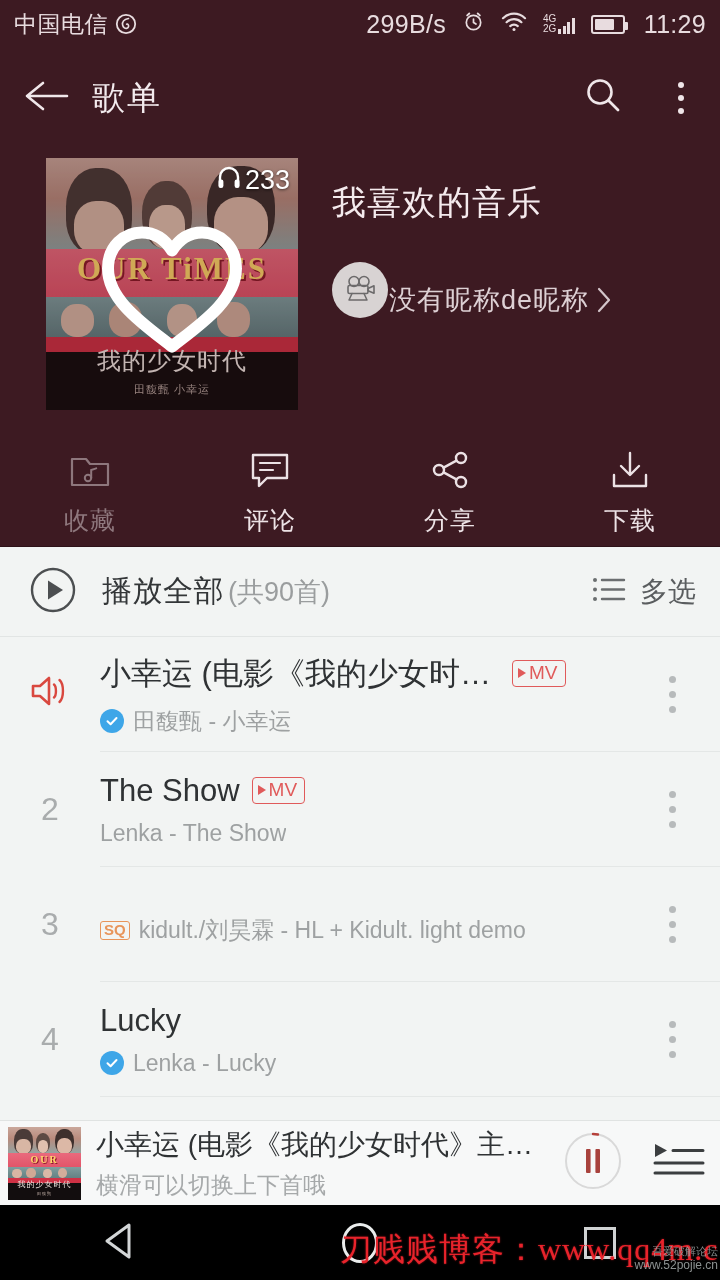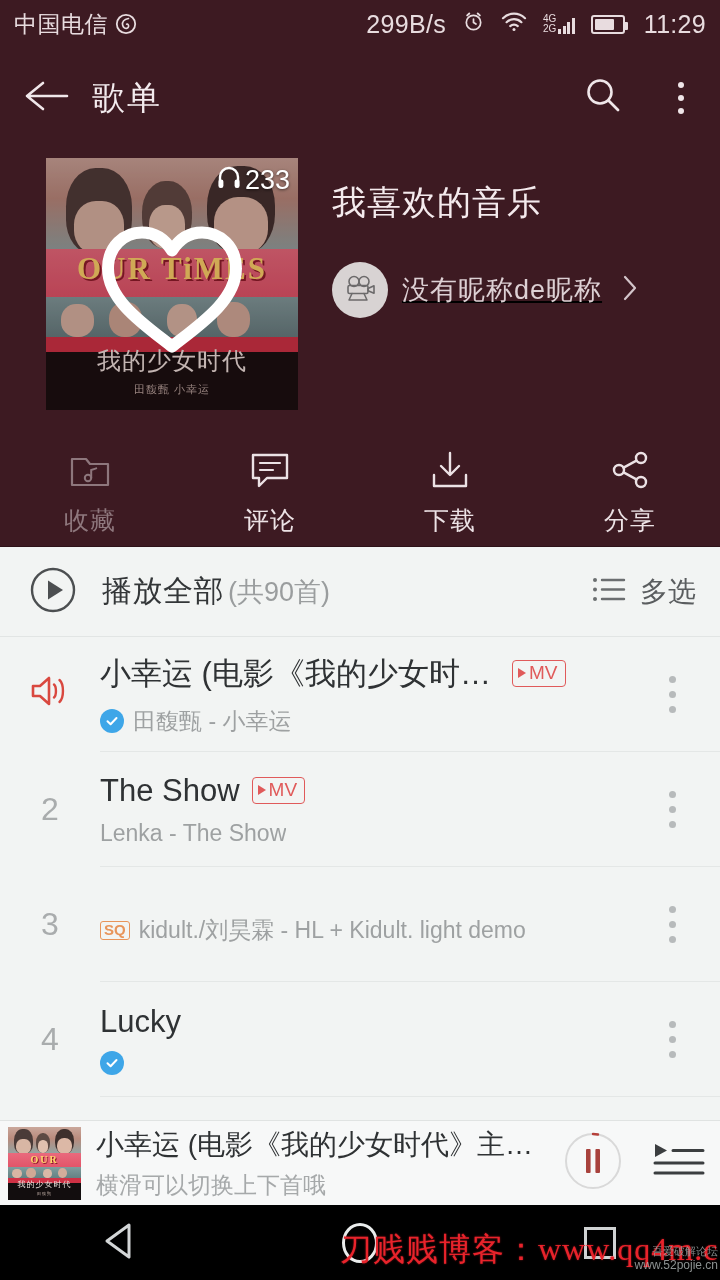--- a/index.html
+++ b/index.html
@@ -80,21 +80,21 @@
   .poster .blackband { position:absolute; left:0; right:0; bottom:0; height:23%; background:#120d0e; }
   .poster .cn-title { position:absolute; left:0; right:0; bottom:13%; text-align:center; color:#efe6e0; font-size:24px; letter-spacing:1px;
       font-family:"Liberation Serif", serif; }
   .poster .cn-sub { position:absolute; left:0; right:0; bottom:5%; text-align:center; color:#b8a79f; font-size:11px; letter-spacing:1px; }
   .cover-shade { position:absolute; inset:0; background:rgba(40,8,14,0.22); }
   .heart { position:absolute; left:50%; top:50%; transform:translate(-50%,-48%); }
   .play-count { position:absolute; right:8px; top:6px; display:flex; align-items:center; gap:3px; color:#fff;
       font-size:27px; text-shadow:0 1px 3px rgba(0,0,0,.6); }
 
   .pl-title { position:absolute; left:332px; top:22px; color:#f4eaed; font-size:34px; letter-spacing:1px; }
-  .pl-creator { position:absolute; left:332px; top:104px; display:flex; align-items:center; gap:14px;text-decoration:underline; }
+  .pl-creator { position:absolute; left:332px; top:104px; display:flex; align-items:flex-end; gap:1px; }
   .avatar { width:56px; height:56px; border-radius:50%; background:#d8d3d3; display:flex; align-items:center; justify-content:center; }
   .creator-name { color:#ddd0d4; font-size:27px; letter-spacing:1px; }
   .chev { margin-left:6px; }
 
   
   .actions { position:absolute; top:440px; left:0; width:720px; height:107px; display:flex; }
   .act-item { flex:1; display:flex; flex-direction:column; align-items:center; justify-content:center; gap:10px; }
   .act-label { font-size:25px; color:#ece2e5; letter-spacing:1px; }
   .act-item.dim .act-label { color:#8e777d; }
 
@@ -313,36 +313,36 @@
           <svg width="44" height="40" viewBox="0 0 44 40">
               <path d="M5 5h34v23H19l-8 8v-8H5z" fill="none" stroke="#ece2e5" stroke-width="2.4" stroke-linejoin="round"></path>
               <path d="M12 13h20M12 20h13" stroke="#ece2e5" stroke-width="2.2" stroke-linecap="round"></path>
             </svg>
         </span>
         <span class="act-label">评论</span>
       </div>
       <div class="act-item">
         <span>
           <svg width="44" height="40" viewBox="0 0 44 40">
-              <path d="M22 3v20M13 16l9 9 9-9" fill="none" stroke="#ece2e5" stroke-width="2.4" stroke-linecap="round" stroke-linejoin="round"></path>
-              <path d="M6 25v11h32V25" fill="none" stroke="#ece2e5" stroke-width="2.4" stroke-linecap="round" stroke-linejoin="round"></path>
-            </svg>
-        </span>
-        <span class="act-label">下载</span>
-      </div>
-      <div class="act-item">
-        <span>
-          <svg width="44" height="40" viewBox="0 0 44 40">
               <circle cx="33" cy="8" r="5" fill="none" stroke="#ece2e5" stroke-width="2.4"></circle>
               <circle cx="11" cy="20" r="5" fill="none" stroke="#ece2e5" stroke-width="2.4"></circle>
               <circle cx="33" cy="32" r="5" fill="none" stroke="#ece2e5" stroke-width="2.4"></circle>
               <path d="M15.6 17.6 28.4 10.6M15.6 22.4 28.4 29.4" stroke="#ece2e5" stroke-width="2.4" stroke-linecap="round"></path>
             </svg>
         </span>
         <span class="act-label">分享</span>
+      </div>
+      <div class="act-item">
+        <span>
+          <svg width="44" height="40" viewBox="0 0 44 40">
+              <path d="M22 3v20M13 16l9 9 9-9" fill="none" stroke="#ece2e5" stroke-width="2.4" stroke-linecap="round" stroke-linejoin="round"></path>
+              <path d="M6 25v11h32V25" fill="none" stroke="#ece2e5" stroke-width="2.4" stroke-linecap="round" stroke-linejoin="round"></path>
+            </svg>
+        </span>
+        <span class="act-label">下载</span>
       </div>
     </div>
   </div>
 
   <div class="playall">
     <div class="pa-left">
       <span>
         <svg width="50" height="50" viewBox="0 0 50 50">
             <circle cx="25" cy="25" r="21" fill="none" stroke="#4c4f51" stroke-width="2.4"></circle>
             <path d="M20 15.5 35 25l-15 9.5z" fill="#4c4f51"></path>
@@ -449,20 +449,21 @@
       <div class="body">
         <div class="line1">
           <span class="name">Lucky</span>
         </div>
         <div class="line2">
           <span class="verified">
             <svg width="16" height="16" viewBox="0 0 16 16">
                 <path d="M3.5 8.2 6.6 11.2 12.5 5" fill="none" stroke="#fff" stroke-width="2" stroke-linecap="round" stroke-linejoin="round"></path>
               </svg>
           </span>
+          <span class="meta">Lenka - Lucky</span>
         </div>
       </div>
       <div class="more">
         <span class="dots-g">
             <i></i>
             <i></i>
             <i></i>
           </span>
       </div>
       <div class="sep"></div>

